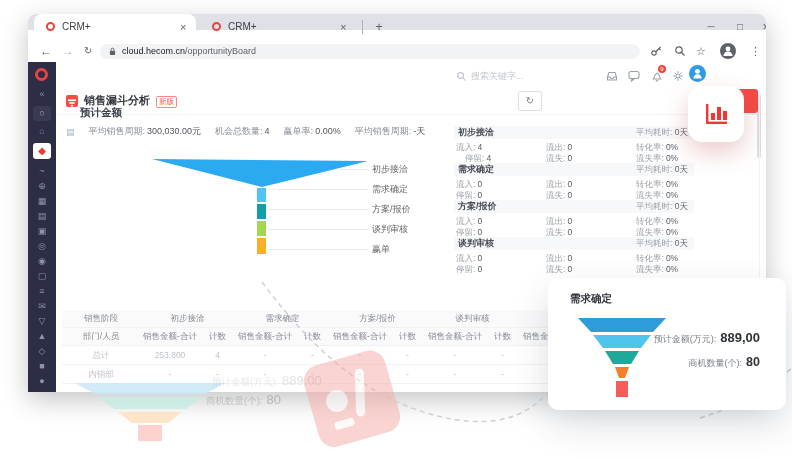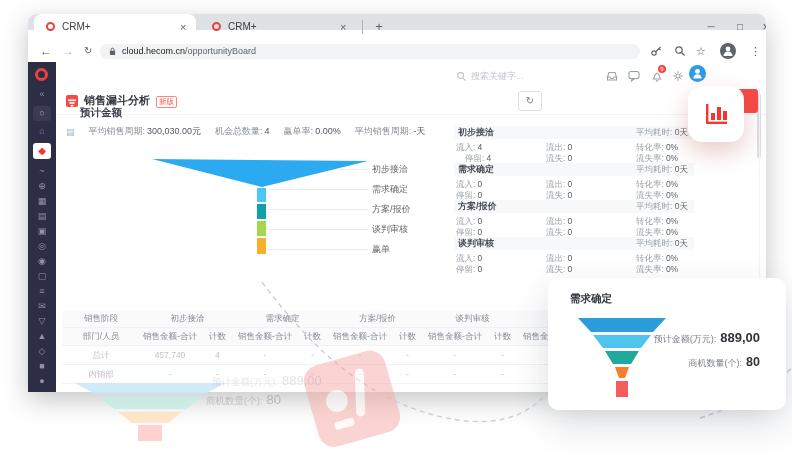--- a/index.html
+++ b/index.html
@@ -287,21 +287,21 @@
         <div class="tc" style="width: 35px;">计数</div>
         <div class="tc" style="width: 60px;">销售金额-合计</div>
         <div class="tc" style="width: 35px;">计数</div>
         <div class="tc" style="width: 60px;">销售金额-合计</div>
         <div class="tc" style="width: 35px;">计数</div>
         <div class="tc" style="width: 60px;">销售金额-合计</div>
         <div class="tc" style="width: 35px;">计数</div>
       </div>
       <div class="trow dt">
         <div class="tc dark" style="width: 78px;">总计</div>
-        <div class="tc blue" style="width: 60px;">457,740</div>
+        <div class="tc blue" style="width: 60px;">253,800</div>
         <div class="tc blue" style="width: 35px;">4</div>
         <div class="tc" style="width: 60px;">-</div>
         <div class="tc" style="width: 35px;">-</div>
         <div class="tc" style="width: 60px;">-</div>
         <div class="tc" style="width: 35px;">-</div>
         <div class="tc" style="width: 60px;">-</div>
         <div class="tc" style="width: 35px;">-</div>
         <div class="tc" style="width: 60px;">-</div>
         <div class="tc" style="width: 35px;">-</div>
         <div class="tc" style="width: 60px;">-</div>

